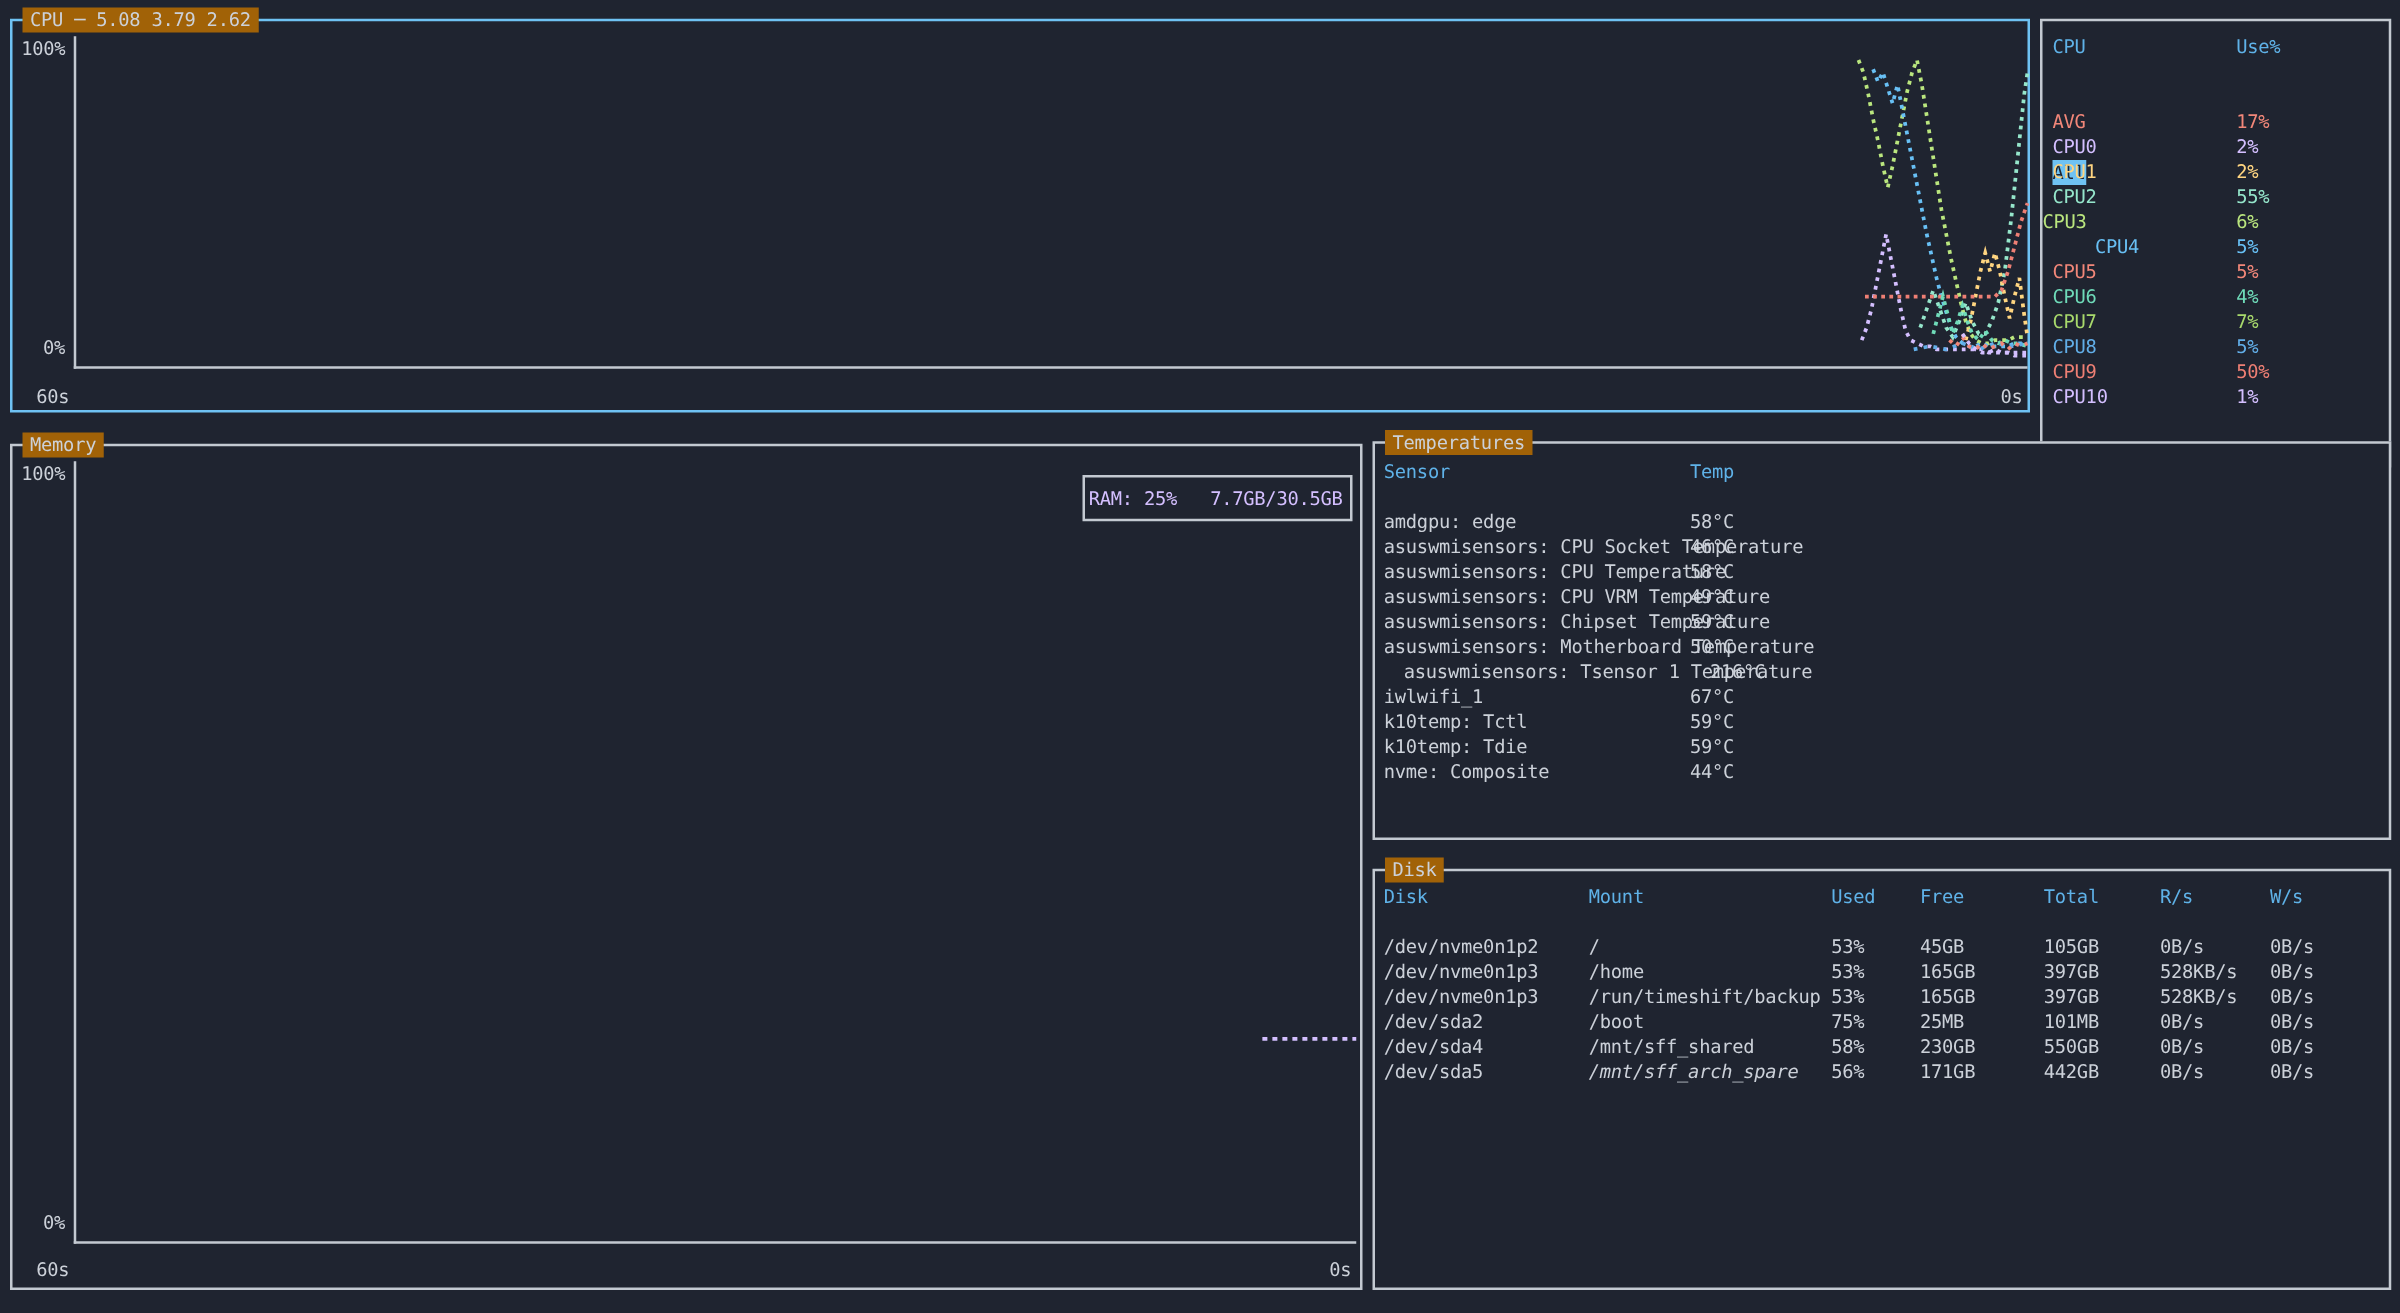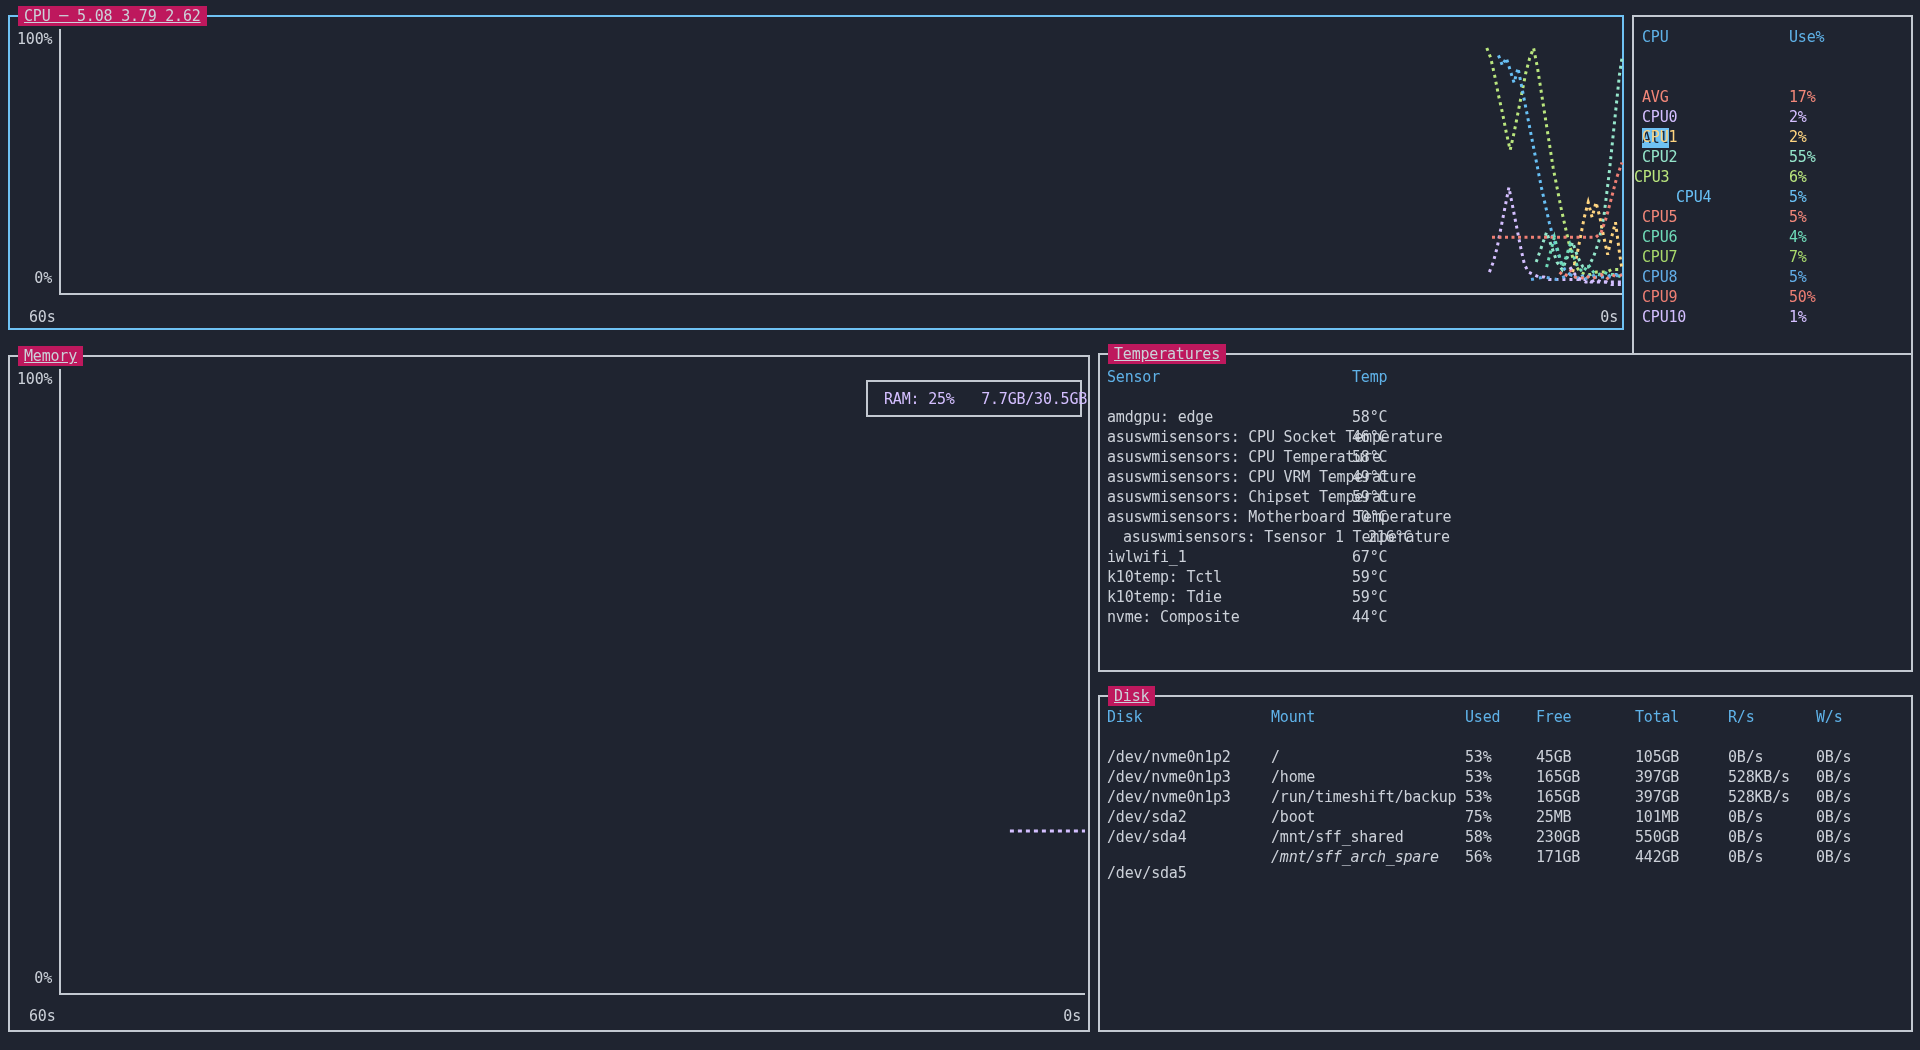--- a/index.html
+++ b/index.html
@@ -7,33 +7,33 @@
     width:1920px;height:1050px;position:relative;overflow:hidden;
     background:#1f2430;
     font-family:"DejaVu Sans Mono","Liberation Mono",monospace;
     font-size:15px;line-height:20px;letter-spacing:-0.2px;
     color:#ccd1d9;
   }
   .panel{position:absolute;border:2px solid #c3c9d1;background:#1f2430;box-sizing:border-box;}
   .panel.sel{border-color:#6fc2f3;}
   .ptitle{
     position:absolute;top:-11px;left:8px;height:20px;line-height:20px;
-    background:#be185d;padding:0 6px;color:#ccd1d9;white-space:pre;z-index:3;text-decoration:underline;
+    background:#a16207;padding:0 6px;color:#ccd1d9;white-space:pre;z-index:3;
   }
   .lbl{position:absolute;white-space:pre;z-index:2;}
   .right{text-align:right;}
   .axis{position:absolute;background:#c3c9d1;z-index:1;}
   .hdr{color:#5fb2e8;}
   .row{position:absolute;left:0;right:0;height:20px;z-index:2;}
   .cell{position:absolute;white-space:pre;}
   .hl{background:#6fc2f3;color:#1f2430;}
   svg{position:absolute;z-index:1;overflow:visible;}
   .legendbox{
     position:absolute;border:2px solid #c3c9d1;box-sizing:border-box;
-    display:flex;align-items:center;padding-left:16px;
+    display:flex;align-items:center;padding-left:3px;
     color:#d4bfff;white-space:pre;z-index:4;background:#1f2430;
   }
 </style>
 </head>
 <body>
 
 <div class="panel sel" style="left:8px;top:15px;width:1616px;height:315px;">
   <div class="ptitle">CPU ─ 5.08 3.79 2.62</div>
   <div class="lbl" style="left:7px;top:12px;">100%</div>
   <div class="lbl right" style="left:2px;top:251px;width:40px;">0%</div>
@@ -237,21 +237,21 @@
       <div class="row" style="top: 130px;">
         <span class="cell" style="left: 7px;">/dev/sda4</span>
         <span class="cell" style="left: 171px;">/mnt/sff_shared</span>
         <span class="cell" style="left: 365px;">58%</span>
         <span class="cell" style="left: 436px;">230GB</span>
         <span class="cell" style="left: 535px;">550GB</span>
         <span class="cell" style="left: 628px;">0B/s</span>
         <span class="cell" style="left: 716px;">0B/s</span>
       </div>
       <div class="row" style="top: 150px;">
-        <span class="cell" style="left: 7px; margin-top: 16px;">/dev/sda5</span>
+        <span class="cell" style="left: 7px;">/dev/sda5</span>
         <span class="cell" style="left: 171px; font-style: italic;">/mnt/sff_arch_spare</span>
         <span class="cell" style="left: 365px;">56%</span>
         <span class="cell" style="left: 436px;">171GB</span>
         <span class="cell" style="left: 535px;">442GB</span>
         <span class="cell" style="left: 628px;">0B/s</span>
         <span class="cell" style="left: 716px;">0B/s</span>
       </div>
     </div>
 </div>
 

